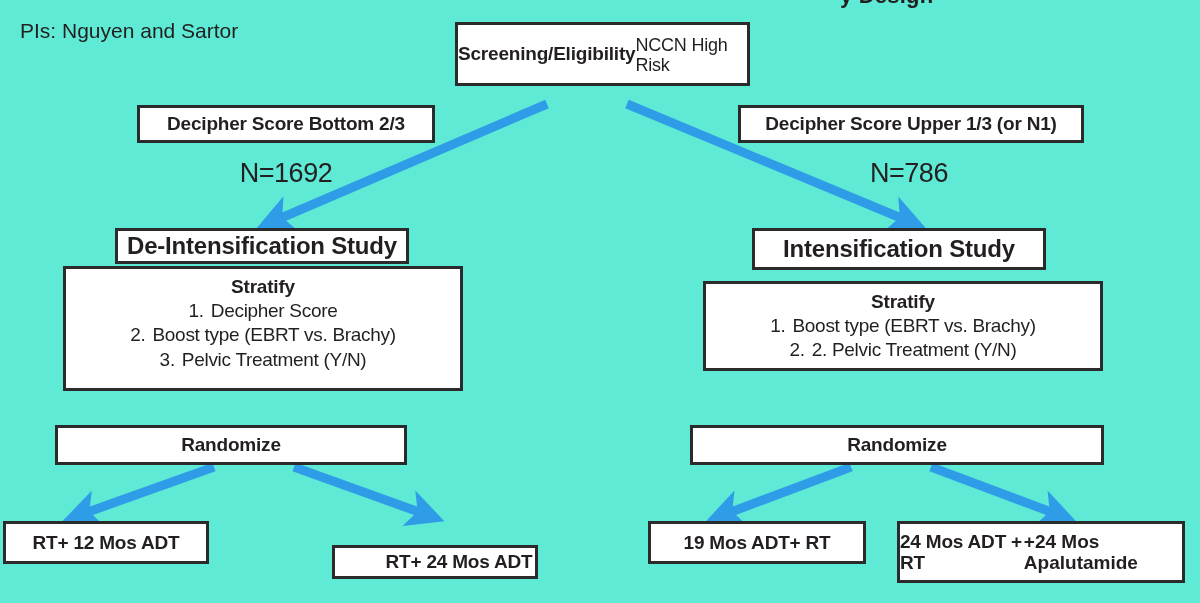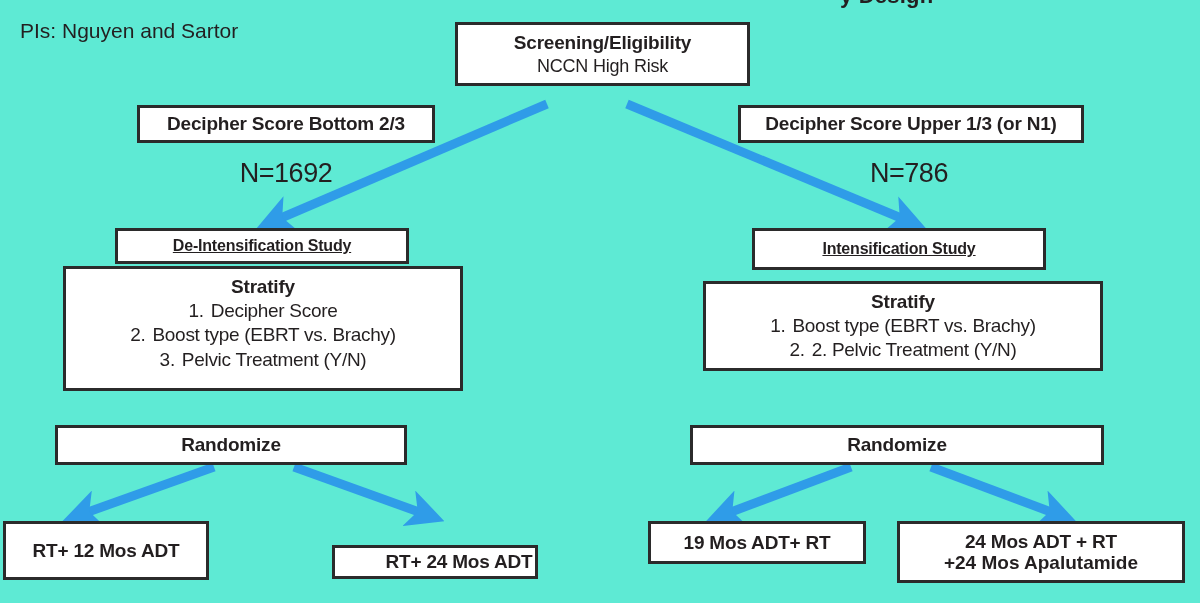--- a/index.html
+++ b/index.html
@@ -19,21 +19,21 @@
     background: #5eead4;
     overflow: hidden;
   }
   .abs { position: absolute; box-sizing: border-box; }
 
   
   .box {
     border: 3px solid #2b2b2b;
     background: #ffffff;
     display: flex;
-    flex-direction: column;
+    flex-direction: row;
     align-items: center;
     justify-content: center;
     line-height: 1.12;
   }
   .box .ttl {
     font-weight: bold;
     letter-spacing: -0.2px;
   }
   .box .sub {
     font-weight: normal;
@@ -54,21 +54,21 @@
     font-weight: normal;
     text-align: center;
     letter-spacing: -0.5px;
     color: #231f20;
   }
   #n-left  { left: 137px; top: 158px; width: 298px; }
   #n-right { left: 738px; top: 158px; width: 342px; }
 
   #study-left-box  { left: 115px; top: 228px; width: 294px; height: 36px; }
   #study-right-box { left: 752px; top: 228px; width: 294px; height: 42px; }
-  .study-box .ttl { font-size: 16px; text-decoration: underline; }
+  .study-box .ttl { font-size: 24px; }
 
   .stratify-box {
     border: 3px solid #2b2b2b;
     background: #ffffff;
     display: flex;
     flex-direction: column;
     align-items: center;
     justify-content: flex-start;
     padding-top: 7px;
     text-align: center;
@@ -89,21 +89,21 @@
     line-height: 1.28;
     letter-spacing: -0.3px;
   }
   .stratify-list li { white-space: nowrap; }
   .stratify-list li .num { margin-right: 7px; }
 
   #randomize-left-box  { left: 55px; top: 425px; width: 352px; height: 40px; }
   #randomize-right-box { left: 690px; top: 425px; width: 414px; height: 40px; }
   .randomize-box .ttl { font-size: 19px; }
 
-  #arm-1-box { left: 3px;   top: 521px; width: 206px; height: 59px; }
+  #arm-1-box { left: 3px;   top: 521px; width: 206px; height: 43px; }
   #arm-2-box { left: 332px; top: 545px; width: 206px; height: 34px; padding-left: 48px; }
   #arm-3-box { left: 648px; top: 521px; width: 218px; height: 43px; }
   #arm-4-box { left: 897px; top: 521px; width: 288px; height: 62px; }
   .arm-box .ttl { font-size: 19px; }
   .arm-box .ttl2 { font-size: 19px; font-weight: bold; }
 
   
   #pi-note {
     left: 20px; top: 19px;
     font-size: 21px;

